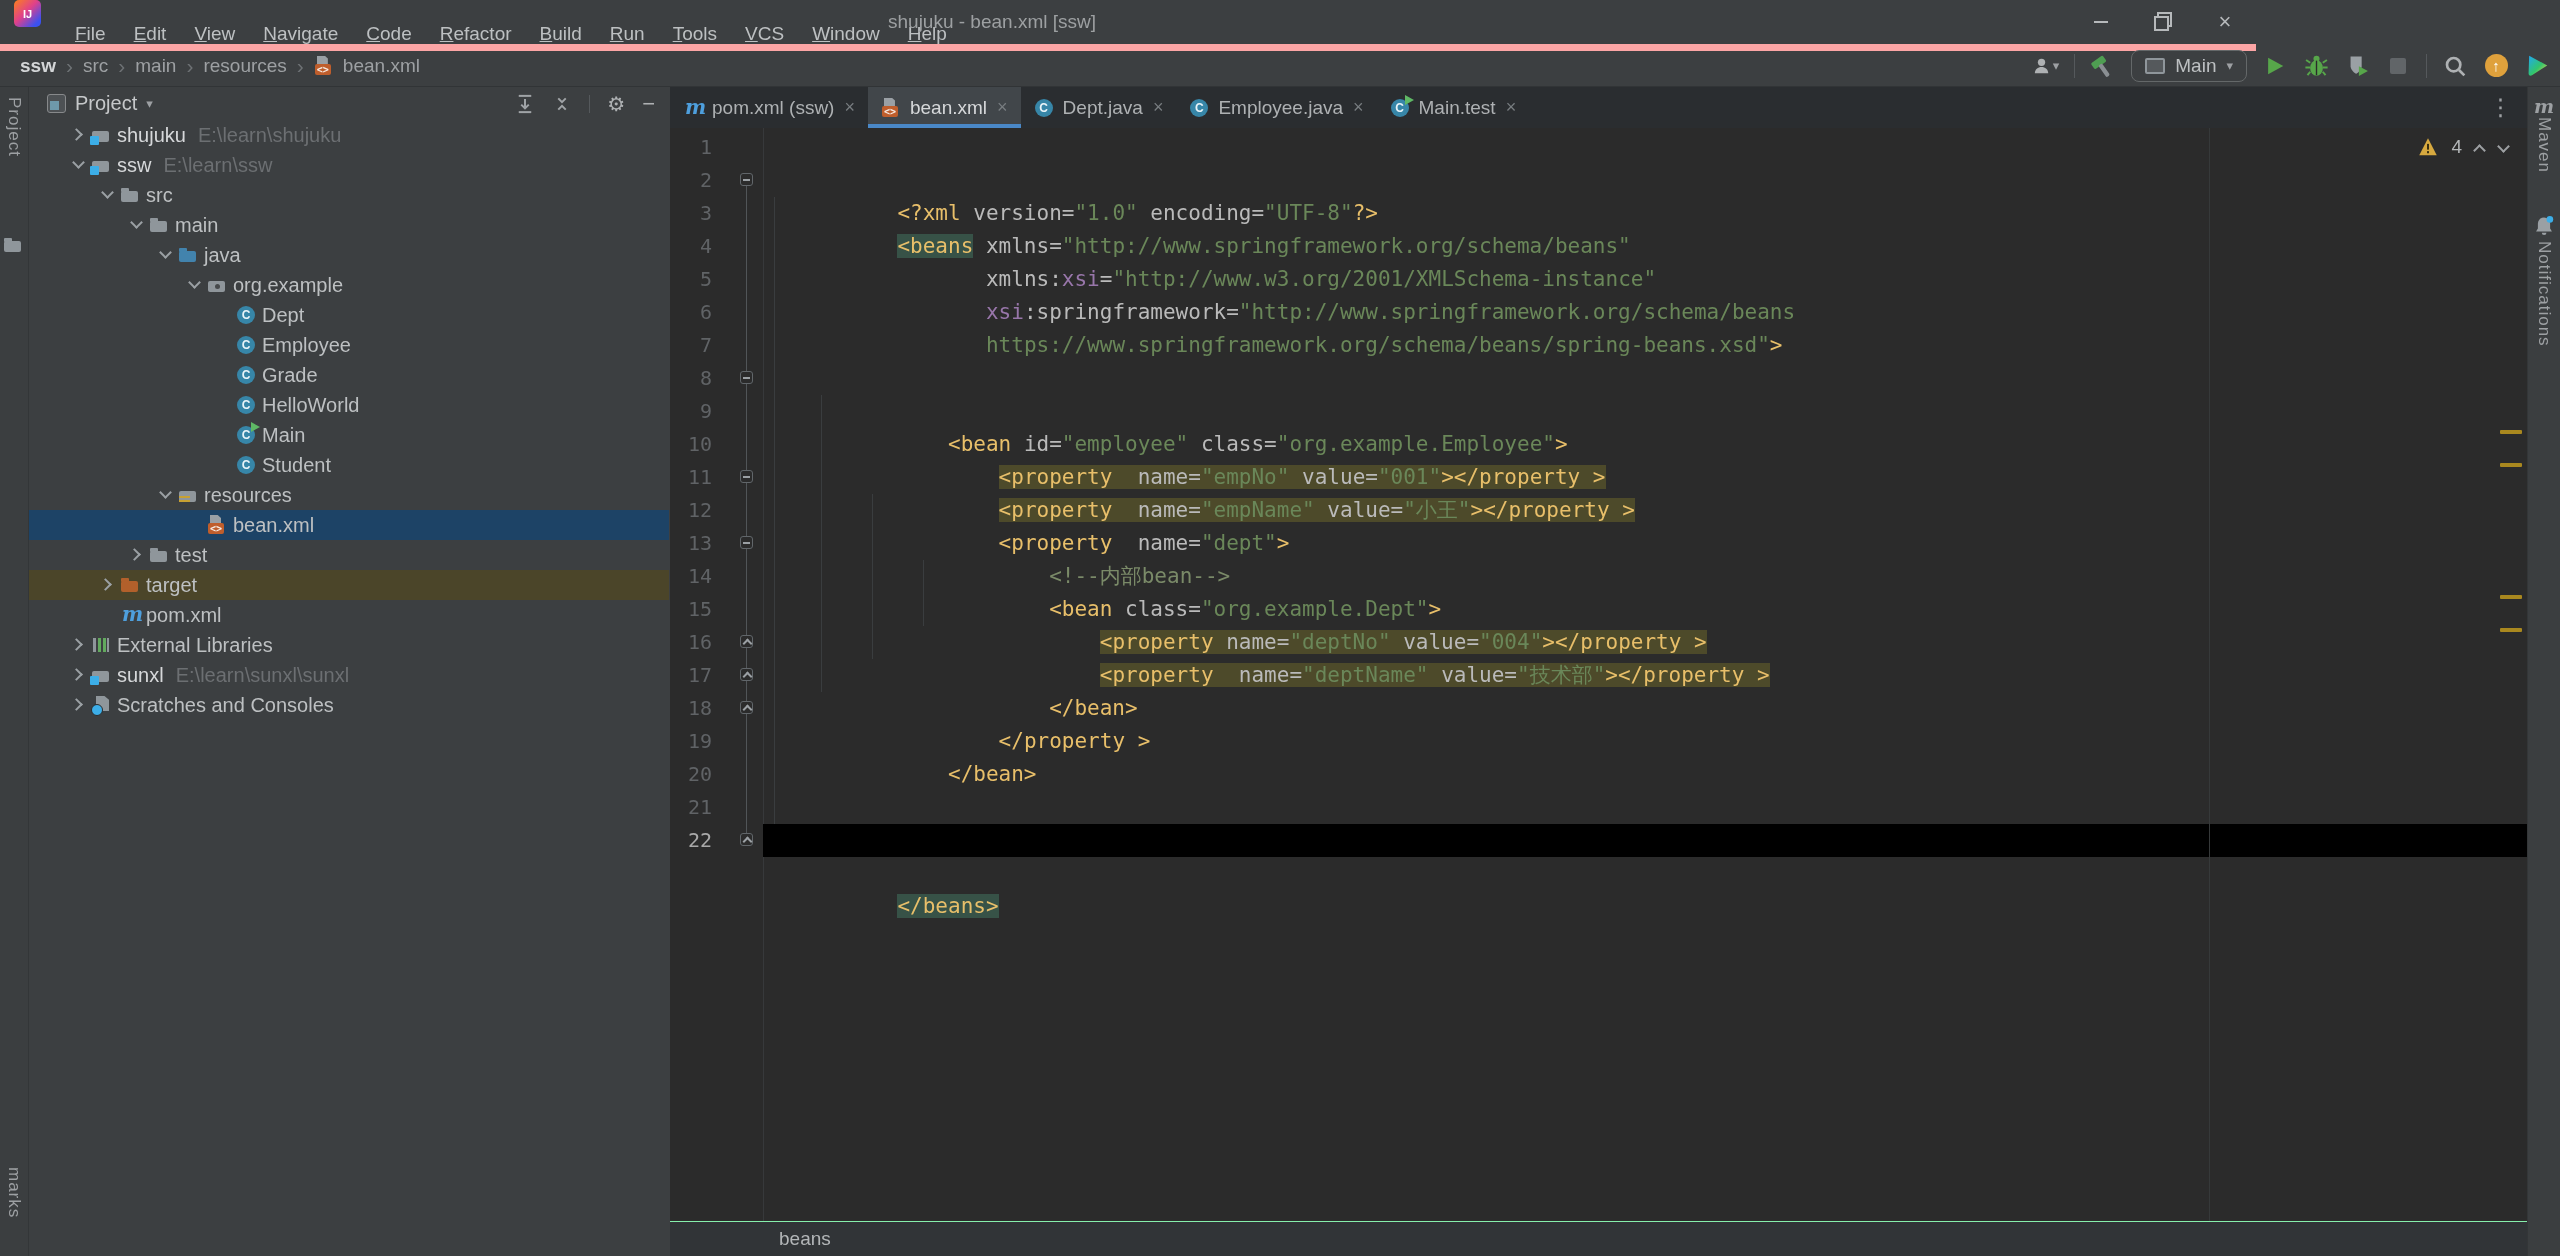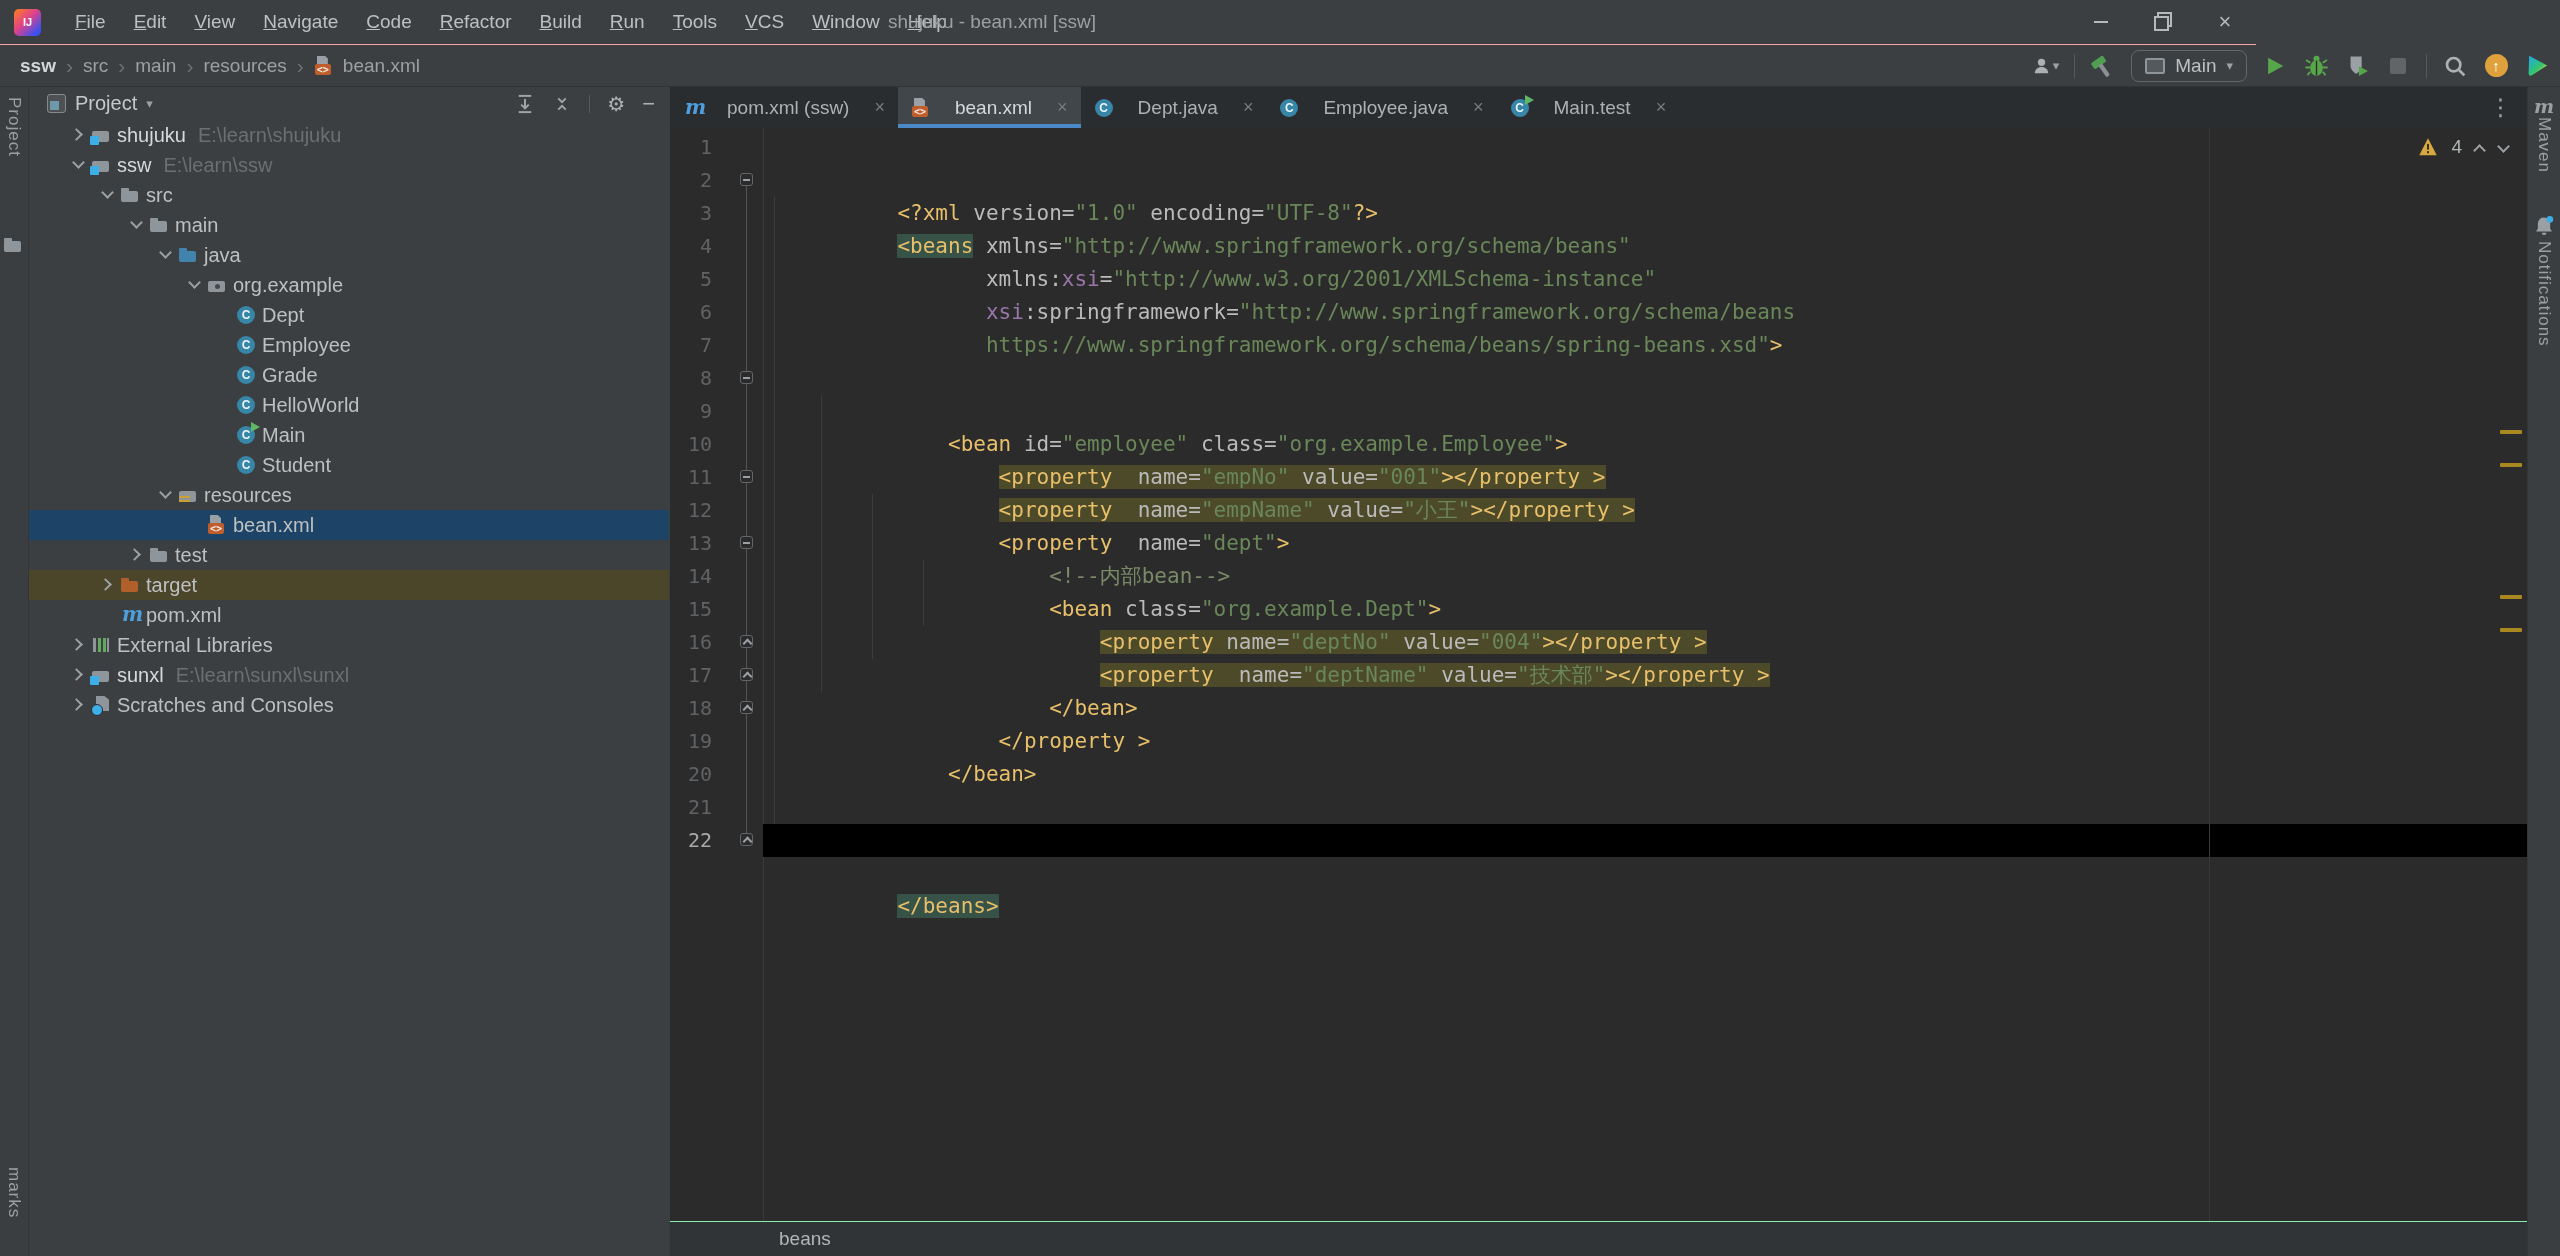--- a/index.html
+++ b/index.html
@@ -1,19 +1,19 @@
 <!DOCTYPE html>
 <html><head>
 <meta charset="utf-8">
 <style>
   html,body{margin:0;padding:0;background:#2b2b2b}
   .app{position:relative;width:2560px;height:1256px;background:#3c3f41;overflow:hidden;
        font-family:"Liberation Sans",sans-serif;-webkit-font-smoothing:antialiased;color:#bdc0c2}
   
-  .titlebar{position:absolute;left:0;top:0;width:2256px;height:44px;border-bottom:1px solid #fca5a5;display:flex;align-items:center}
+  .titlebar{position:absolute;left:0;top:0;width:2256px;height:44px;border-bottom:7px solid #fca5a5;display:flex;align-items:flex-start}
   .logo{margin-left:14px;width:27px;height:27px;border-radius:5px;flex:none;
         background:linear-gradient(135deg,#fc801d,#e0418a 45%,#3b51f0 85%);
         color:#fff;font-size:11px;font-weight:bold;display:flex;align-items:center;justify-content:center}
   .menu{margin-left:20px;display:flex}
   .menu-item{display:inline-block;padding:12px 14px;font-size:19px;line-height:44px;color:#bdc0c2}
   .menu-item::first-letter{text-decoration:underline}
   .win-title{position:absolute;left:888px;top:0;line-height:44px;font-size:19px;color:#9da0a2}
   .win-controls{position:absolute;right:0;top:0;height:44px;display:flex}
   .wc{width:62px;height:44px;display:flex;align-items:center;justify-content:center;position:relative}
   .wc-min::before{content:"";width:14px;height:2px;background:#b6b9bb}
@@ -93,21 +93,21 @@
         color:#f7ece5;font:700 10px/11px "DejaVu Sans Mono",monospace;text-align:center}
   .ic.maven::before{content:"m";position:absolute;left:2px;top:-3px;color:#4e9fdd;font:italic 700 20px/24px "DejaVu Serif",serif}
   .ic.libraries::before{content:"";position:absolute;left:2px;top:3px;width:16px;height:14px;
         background:linear-gradient(90deg,#8f969b 0 3px,rgba(0,0,0,0) 3px 5px,#62a95e 5px 8px,rgba(0,0,0,0) 8px 10px,#62a95e 10px 13px,rgba(0,0,0,0) 13px 14px,#8f969b 14px 16px)}
   .ic.scratches::before{content:"";position:absolute;left:5px;top:1px;width:13px;height:15px;background:#8f969b;
         clip-path:polygon(0 0,65% 0,100% 25%,100% 100%,0 100%)}
   .ic.scratches::after{content:"";position:absolute;left:0;top:9px;width:10px;height:10px;border-radius:50%;background:#3caee8;border:1px solid #2b2b2b}
   
   .editor{position:absolute;left:670px;top:87px;right:32px;bottom:0;background:#2b2b2b}
   .tabs{position:relative;height:41px;background:#2a2d30;display:flex}
-  .tab{display:flex;align-items:center;gap:22px;padding:0 13px;font-size:19px;color:#aeb1b3;position:relative}
+  .tab{display:flex;align-items:center;gap:7px;padding:0 13px;font-size:19px;color:#aeb1b3;position:relative}
   .tab.active{background:#41464a;color:#d6d8da}
   .tab.active::after{content:"";position:absolute;left:0;right:0;bottom:0;height:4px;background:#4a88c7}
   .tab-close{color:#787d80;font-size:18px;margin-left:3px}
   .tabs-more{position:absolute;right:16px;top:0;line-height:41px;font-size:23px;color:#9da0a3}
   .code-area{position:absolute;left:0;top:41px;right:0;bottom:35px;overflow:hidden}
   .gutter{position:absolute;left:0;top:3px;width:101px}
   .gut-row{height:33px;position:relative;font:20px/33px "DejaVu Sans Mono",monospace;color:#606366}
   .num{display:block;width:42px;text-align:right}
   .gut-row.cur .num{color:#a9a9a9}
   .fm{display:none;position:absolute;left:70px;top:9px;width:13px;height:13px;border:1px solid #61666a;border-radius:3px;background:#2b2b2b;box-sizing:border-box;z-index:2}

